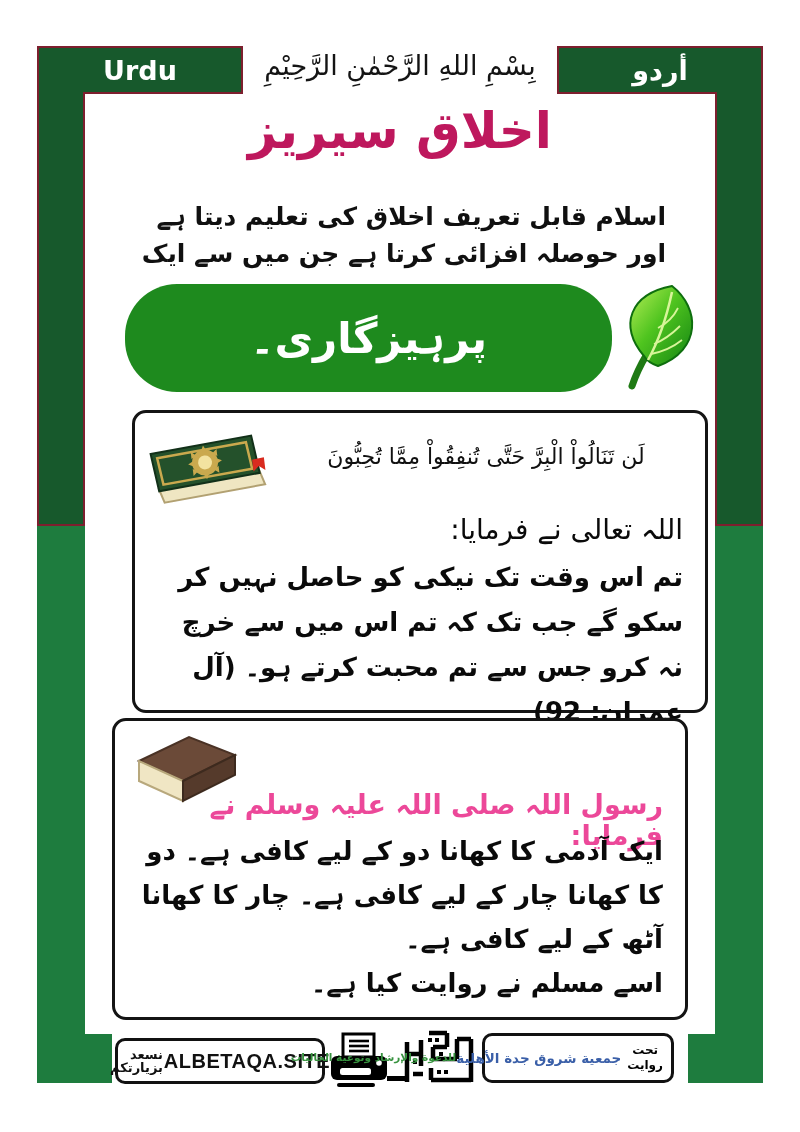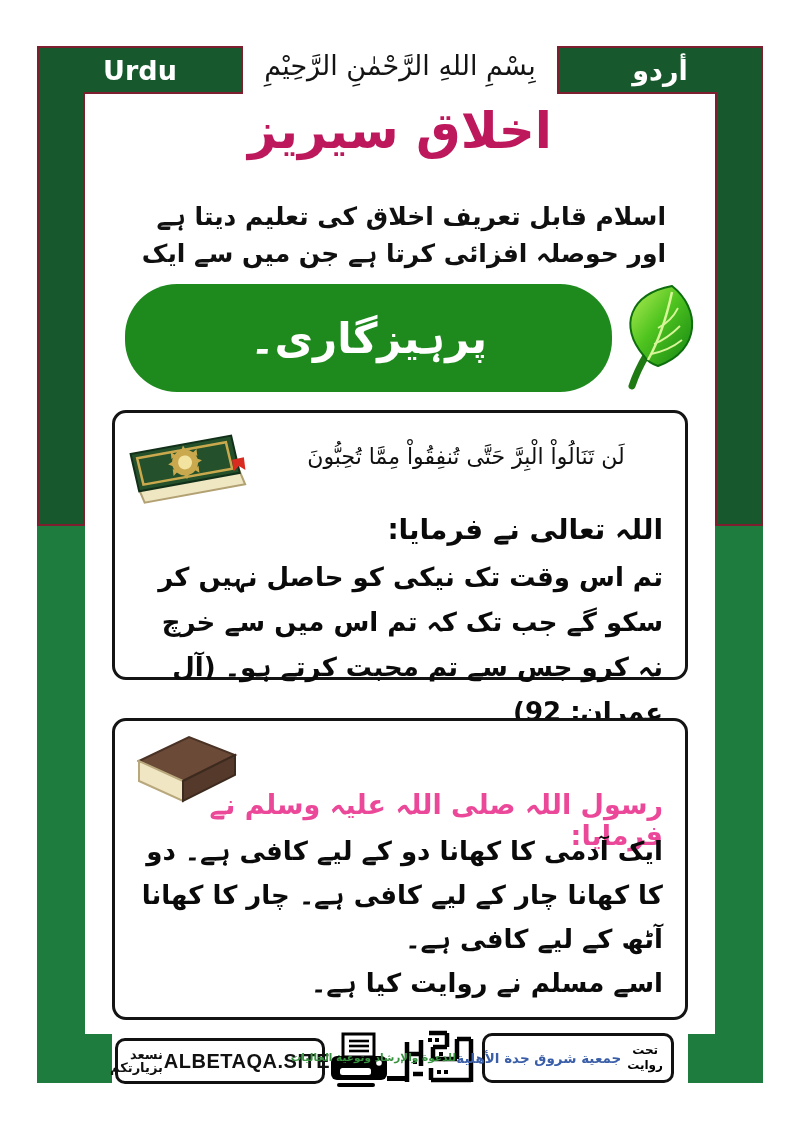--- a/index.html
+++ b/index.html
@@ -52,30 +52,30 @@
     background:#1e8a1e;border-radius:52px;
     display:flex;align-items:center;justify-content:center;
     color:#ffffff;font-size:42px;font-weight:bold;direction:rtl;
   }
   .leaf{position:absolute;left:614px;top:284px;width:90px;height:106px;}
   
   .content-box{
     position:absolute;left:112px;width:576px;box-sizing:border-box;
     background:#fff;border:3px solid #141414;border-radius:14px;
   }
-  .box-quran{top:410px;height:270px;}
+  .box-quran{top:410px;height:303px;margin-left:20px;}
   .box-hadith{top:718px;height:302px;}
   .quran-icon{position:absolute;left:6px;top:12px;width:136px;height:90px;}
   .verse{
     position:absolute;top:26px;left:150px;right:18px;
     direction:rtl;text-align:center;font-size:22px;color:#101010;line-height:1.6;
   }
   .said-heading{
     position:absolute;top:100px;left:4px;right:22px;
-    direction:rtl;text-align:right;font-size:28px;font-weight:bold;color:#0a0a0a;
+    direction:rtl;text-align:right;font-size:28px;font-weight:normal;color:#0a0a0a;
   }
   .translation{
     position:absolute;top:142px;left:22px;right:22px;
     direction:rtl;text-align:right;font-size:26px;font-weight:bold;
     line-height:45px;color:#0a0a0a;
   }
   .book-icon{position:absolute;left:10px;top:10px;width:120px;height:76px;}
   .hadith-heading{
     position:absolute;top:68px;left:22px;right:22px;
     direction:rtl;text-align:right;font-size:27px;font-weight:bold;color:#ec4899;

